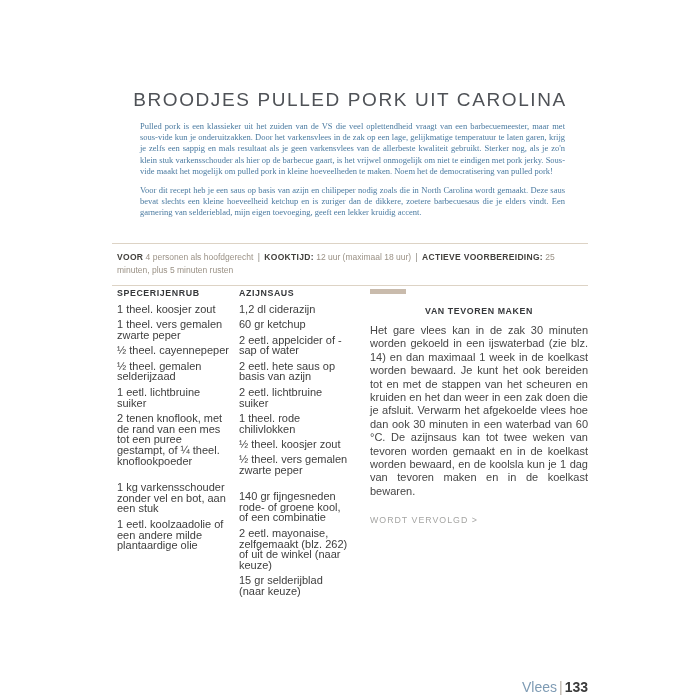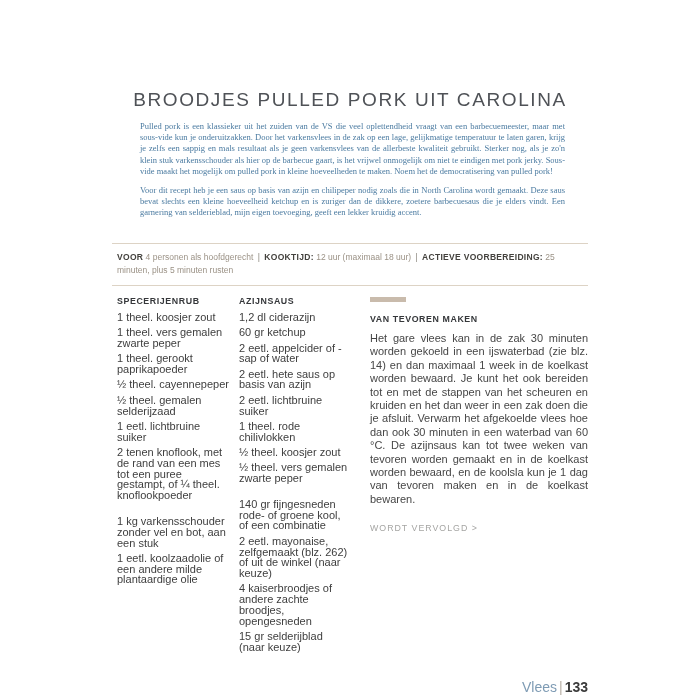--- a/index.html
+++ b/index.html
@@ -27,40 +27,40 @@
   .rule-1 { top: 243px; }
   .rule-2 { top: 285px; }
 
   .meta {
     position: absolute; top: 251px; left: 117px; width: 448px;
     font-size: 8.5px; line-height: 13px; color: #9b9286;
   }
   .meta .lbl { font-weight: bold; color: #44423e; letter-spacing: 0.3px; }
   .meta .pipe { color: #8a857d; padding: 0 2px; }
 
-  .columns { position: absolute; top: 296px; left: 117px; width: 471px; display: flex; }
+  .columns { position: absolute; top: 288px; left: 117px; width: 471px; display: flex; }
   .col-1 { width: 112px; margin-right: 10px; }
   .col-2 { width: 112px; margin-right: 19px; }
   .col-3 { width: 218px; }
 
   .col-heading {
     margin: 0 0 6px 0; font-size: 8.8px; font-weight: bold;
     color: #35373a; letter-spacing: 0.6px;
   }
   .ing-list .ing-item {
     font-size: 11px; line-height: 10.8px; color: #3e3e3e;
     margin: 0 0 4.5px 0;
   }
   .ing-list .ing-item.gap { margin-top: 15px; }
 
   .accent-bar { width: 36px; height: 5px; background: #c9bbac; margin: 1px 0 12px 0; }
 
   .make-ahead-heading {
     margin: 0 0 8px 0; font-size: 8.8px; font-weight: bold;
-    color: #35373a; letter-spacing: 0.6px;
+    color: #35373a; letter-spacing: 0.6px; text-align: center;
   }
   .make-ahead-body {
     margin: 0; font-size: 11px; line-height: 13.4px; color: #464646;
     text-align: justify;
   }
   .continued {
     margin-top: 17px; font-size: 8.8px; letter-spacing: 1px; color: #a5a5a3;
   }
 
   .footer {
@@ -98,21 +98,20 @@
 
   <div class="rule rule-2"></div>
 
   <div class="columns">
 
     <div class="col-1">
       <h3 class="col-heading">SPECERIJENRUB</h3>
       <div class="ing-list">
           <div class="ing-item">1 theel. koosjer zout</div>
           <div class="ing-item">1 theel. vers gemalen zwarte peper</div>
-          <div class="ing-item">1 theel. gerookt paprikapoeder</div>
           <div class="ing-item">½ theel. cayennepeper</div>
           <div class="ing-item">½ theel. gemalen selderijzaad</div>
           <div class="ing-item">1 eetl. lichtbruine suiker</div>
           <div class="ing-item">2 tenen knoflook, met de rand van een mes tot een puree gestampt, of ¼ theel. knoflookpoeder</div>
           <div class="ing-item gap">1 kg varkensschouder zonder vel en bot, aan een stuk</div>
           <div class="ing-item">1 eetl. koolzaadolie of een andere milde plantaardige olie</div>
         </div>
     </div>
 
     <div class="col-2">
@@ -121,21 +120,20 @@
           <div class="ing-item">1,2 dl ciderazijn</div>
           <div class="ing-item">60 gr ketchup</div>
           <div class="ing-item">2 eetl. appelcider of -sap of water</div>
           <div class="ing-item">2 eetl. hete saus op basis van azijn</div>
           <div class="ing-item">2 eetl. lichtbruine suiker</div>
           <div class="ing-item">1 theel. rode chilivlokken</div>
           <div class="ing-item">½ theel. koosjer zout</div>
           <div class="ing-item">½ theel. vers gemalen zwarte peper</div>
           <div class="ing-item gap">140 gr fijngesneden rode- of groene kool, of een combinatie</div>
           <div class="ing-item">2 eetl. mayonaise, zelfgemaakt (blz. 262) of uit de winkel (naar keuze)</div>
-          <div class="ing-item">4 kaiserbroodjes of andere zachte broodjes, opengesneden</div>
           <div class="ing-item">15 gr selderijblad (naar keuze)</div>
         </div>
     </div>
 
     <div class="col-3">
       <div class="accent-bar"></div>
       <h3 class="make-ahead-heading">VAN TEVOREN MAKEN</h3>
       <p class="make-ahead-body">Het gare vlees kan in de zak 30 minuten worden gekoeld in een ijswaterbad (zie blz. 14) en dan maximaal 1 week in de koelkast worden bewaard. Je kunt het ook bereiden tot en met de stappen van het scheuren en kruiden en het dan weer in een zak doen die je afsluit. Verwarm het afgekoelde vlees hoe dan ook 30 minuten in een waterbad van 60 °C. De azijnsaus kan tot twee weken van tevoren worden gemaakt en in de koelkast worden bewaard, en de koolsla kun je 1 dag van tevoren maken en in de koelkast bewaren.</p>
       <div class="continued">WORDT VERVOLGD &gt;</div>
     </div>

